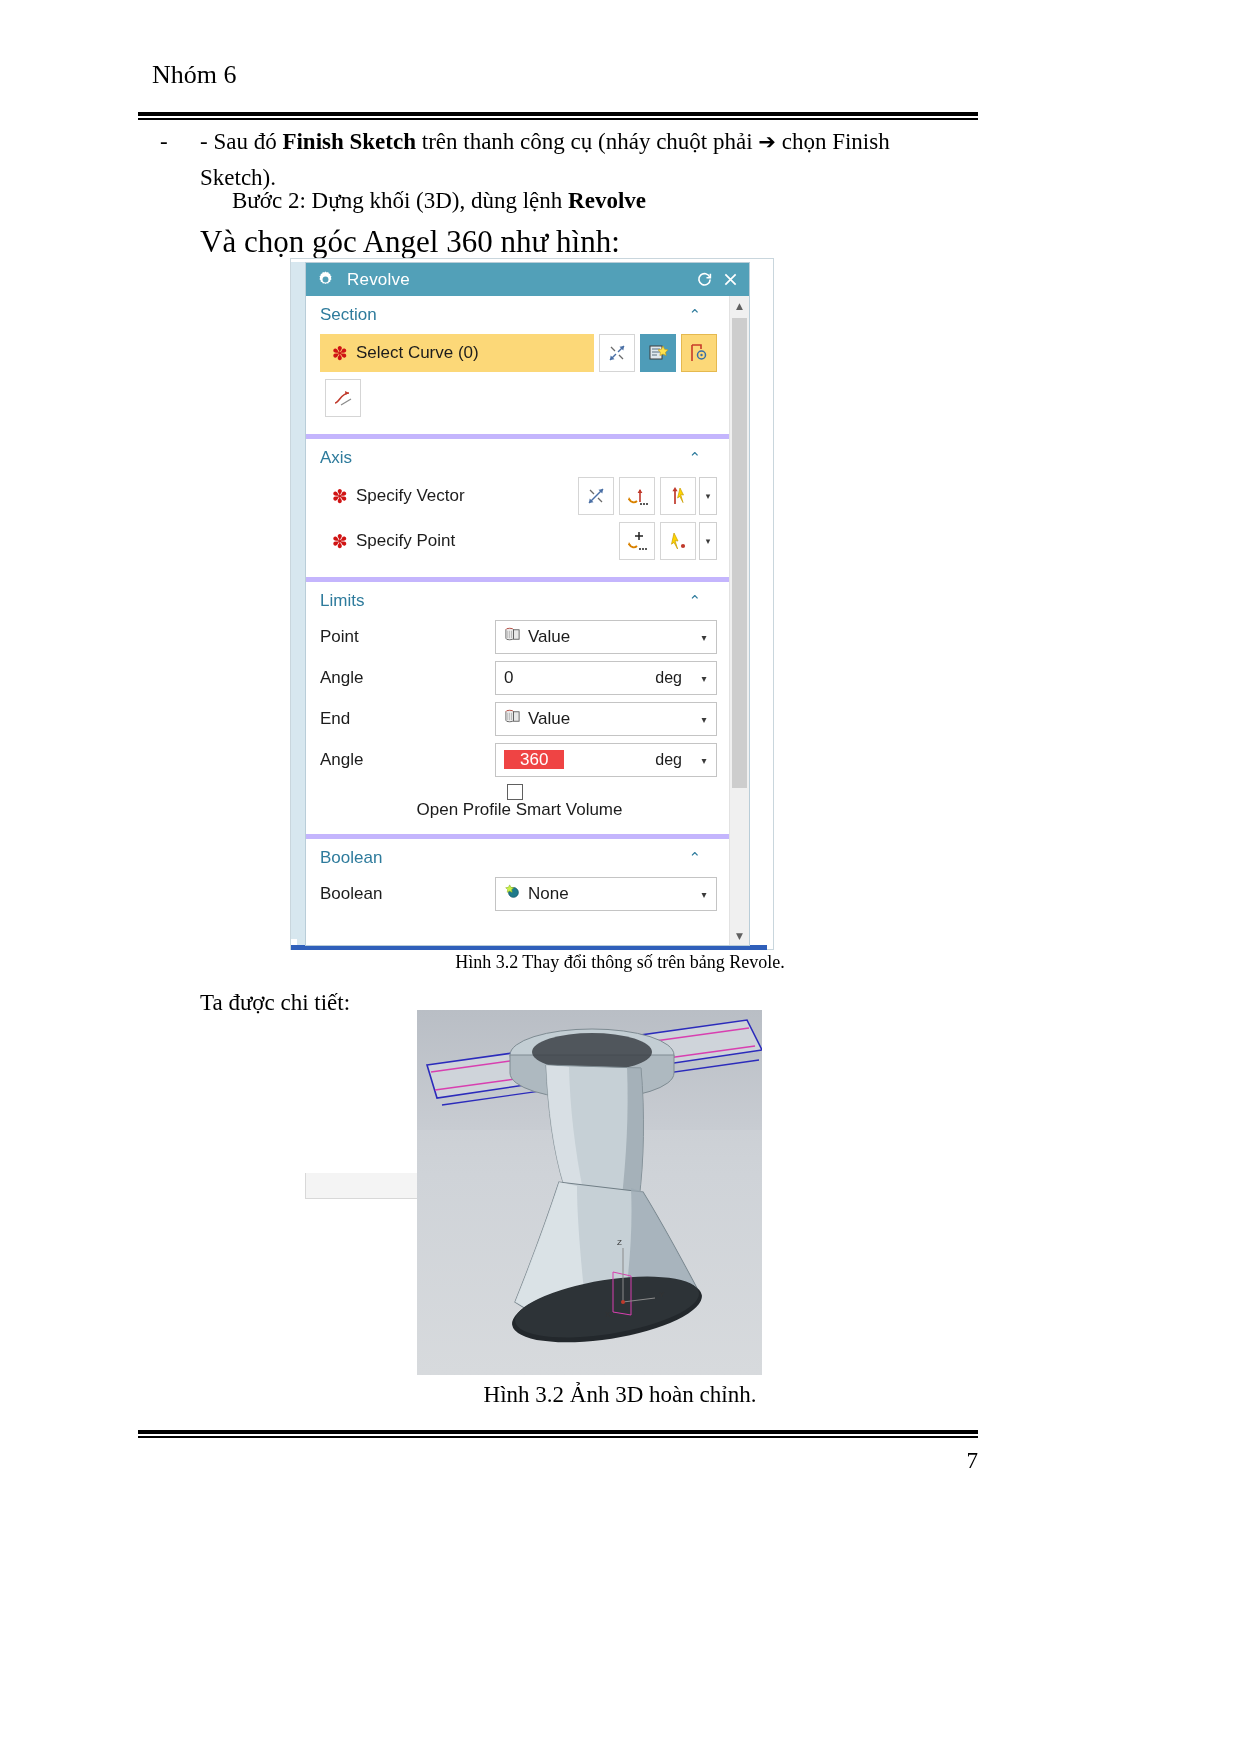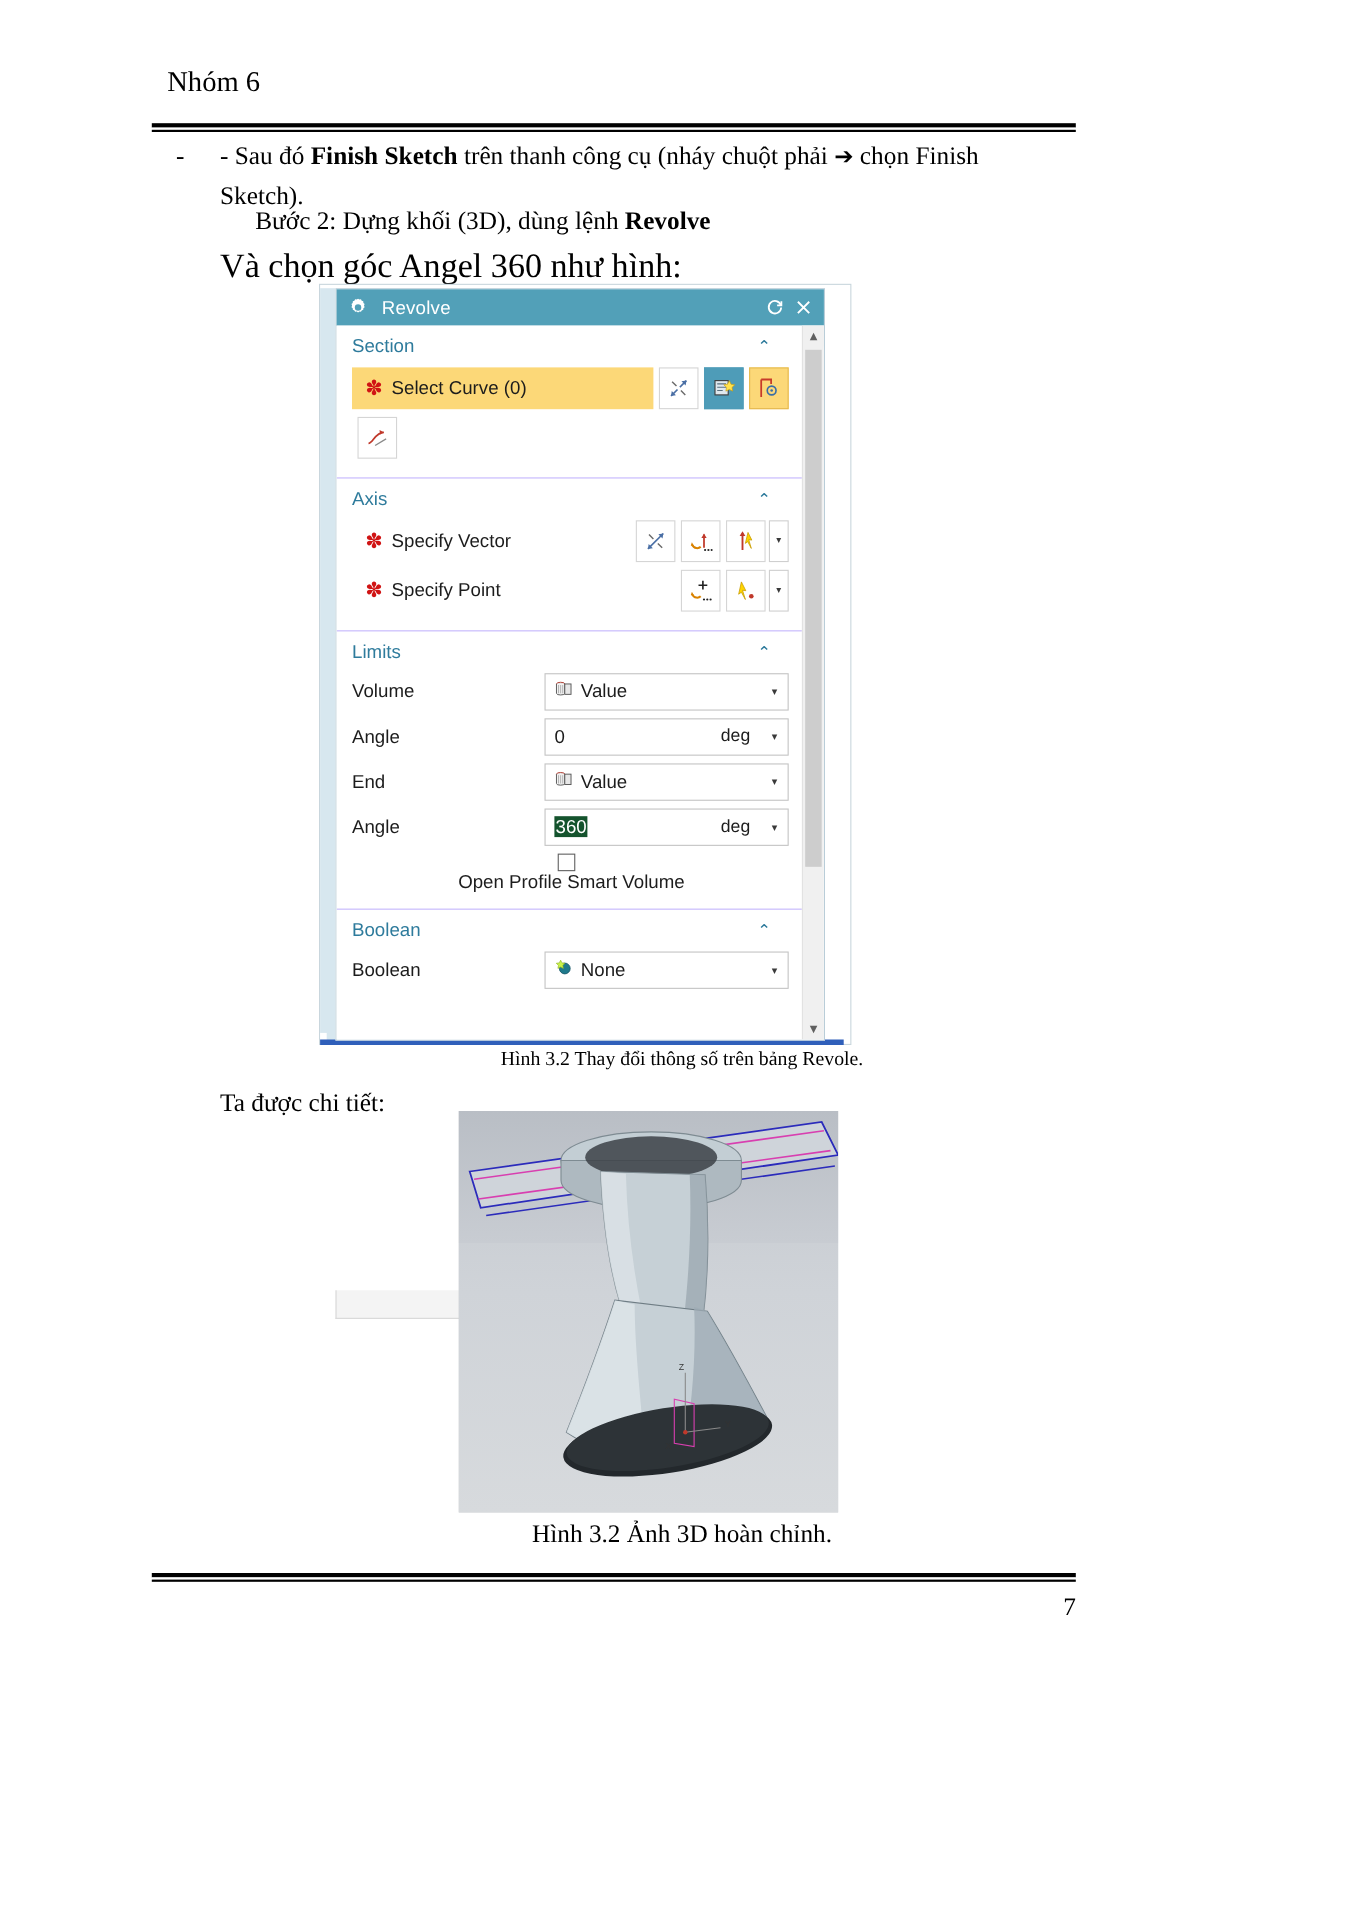--- a/index.html
+++ b/index.html
@@ -133,21 +133,21 @@
     background:#f0f0f0;color:#606060;font-size:9px;
     font-family:"DejaVu Sans",sans-serif;
   }
   .nx-vsb .arr.bot{position:absolute;bottom:0;left:0;right:0;}
   .nx-vsb .thumb{
     position:absolute;left:2px;right:2px;top:22px;height:470px;
     background:#cdcdcd;
   }
 
   
-  .grp{border-top:1px solid #c4b5fd;}
+  .grp{border-top:5px solid #c4b5fd;}
   .grp:first-child{border-top:none;}
   .grp-hd{
     display:flex;align-items:center;
     height:38px;padding:0 28px 0 14px;
     color:#2e7b9c;
     font-family:"Liberation Sans",sans-serif;font-size:17px;
   }
   .grp-hd .gname{flex:1 1 auto;}
   .grp-hd .chev{
     color:#2e7b9c;font-family:"DejaVu Sans",sans-serif;
@@ -201,21 +201,21 @@
     box-sizing:border-box;
     font-family:"Liberation Sans",sans-serif;font-size:17px;color:#1c1c1c;
   }
   .combo .cval{flex:1 1 auto;margin-left:7px;}
   .combo .unit{color:#1c1c1c;margin-right:14px;font-size:16px;}
   .combo .cc{
     font-family:"DejaVu Sans",sans-serif;font-size:10px;color:#3a3a3a;
     width:16px;text-align:center;
   }
   .combo .hl{
-    background:#14532d;color:#ffffff;padding:0 1px;
+    background:#ef4444;color:#ffffff;padding:0 16px;
   }
   .chk-row{display:flex;align-items:center;margin:6px 0 4px 2px;flex-direction:column;}
   .chk{
     width:16px;height:16px;border:1px solid #606060;background:#fff;
     margin-right:10px;flex:0 0 auto;box-sizing:border-box;
   }
   .chk-lbl{font-family:"Liberation Sans",sans-serif;font-size:17px;color:#1c1c1c;}
   .nx-collapse{
     position:absolute;left:14px;top:914px;width:445px;height:26px;
     background:#f4f4f4;border:1px solid #d8d8d8;border-top:none;
@@ -431,21 +431,21 @@
           </div>
 
           <div class="grp">
             <div class="grp-hd">
               <span class="gname">Limits</span>
               <span class="chev">⌃</span>
             </div>
             <div class="grp-bd">
 
               <div class="row">
-                <div class="lbl">Volume</div>
+                <div class="lbl">Point</div>
                 <div class="combo">
                   <span>
                     <svg width="17" height="17" viewBox="0 0 18 18">
                       <ellipse cx="6" cy="4" rx="4" ry="1.6" fill="#e6e6e6" stroke="#b03a2e" stroke-width=".9"></ellipse>
                       <path d="M2 4 v9 a4 1.6 0 0 0 8 0 V4" fill="#f2f2f2" stroke="#555" stroke-width=".9"></path>
                       <path d="M4 5 v8 M6 5 v8 M8 5 v8" stroke="#9a9a9a" stroke-width=".7"></path>
                       <rect x="10" y="4" width="6" height="10" fill="#e8e8e8" stroke="#555" stroke-width=".9"></rect>
                     </svg>
                   </span>
                   <span class="cval">Value</span>

